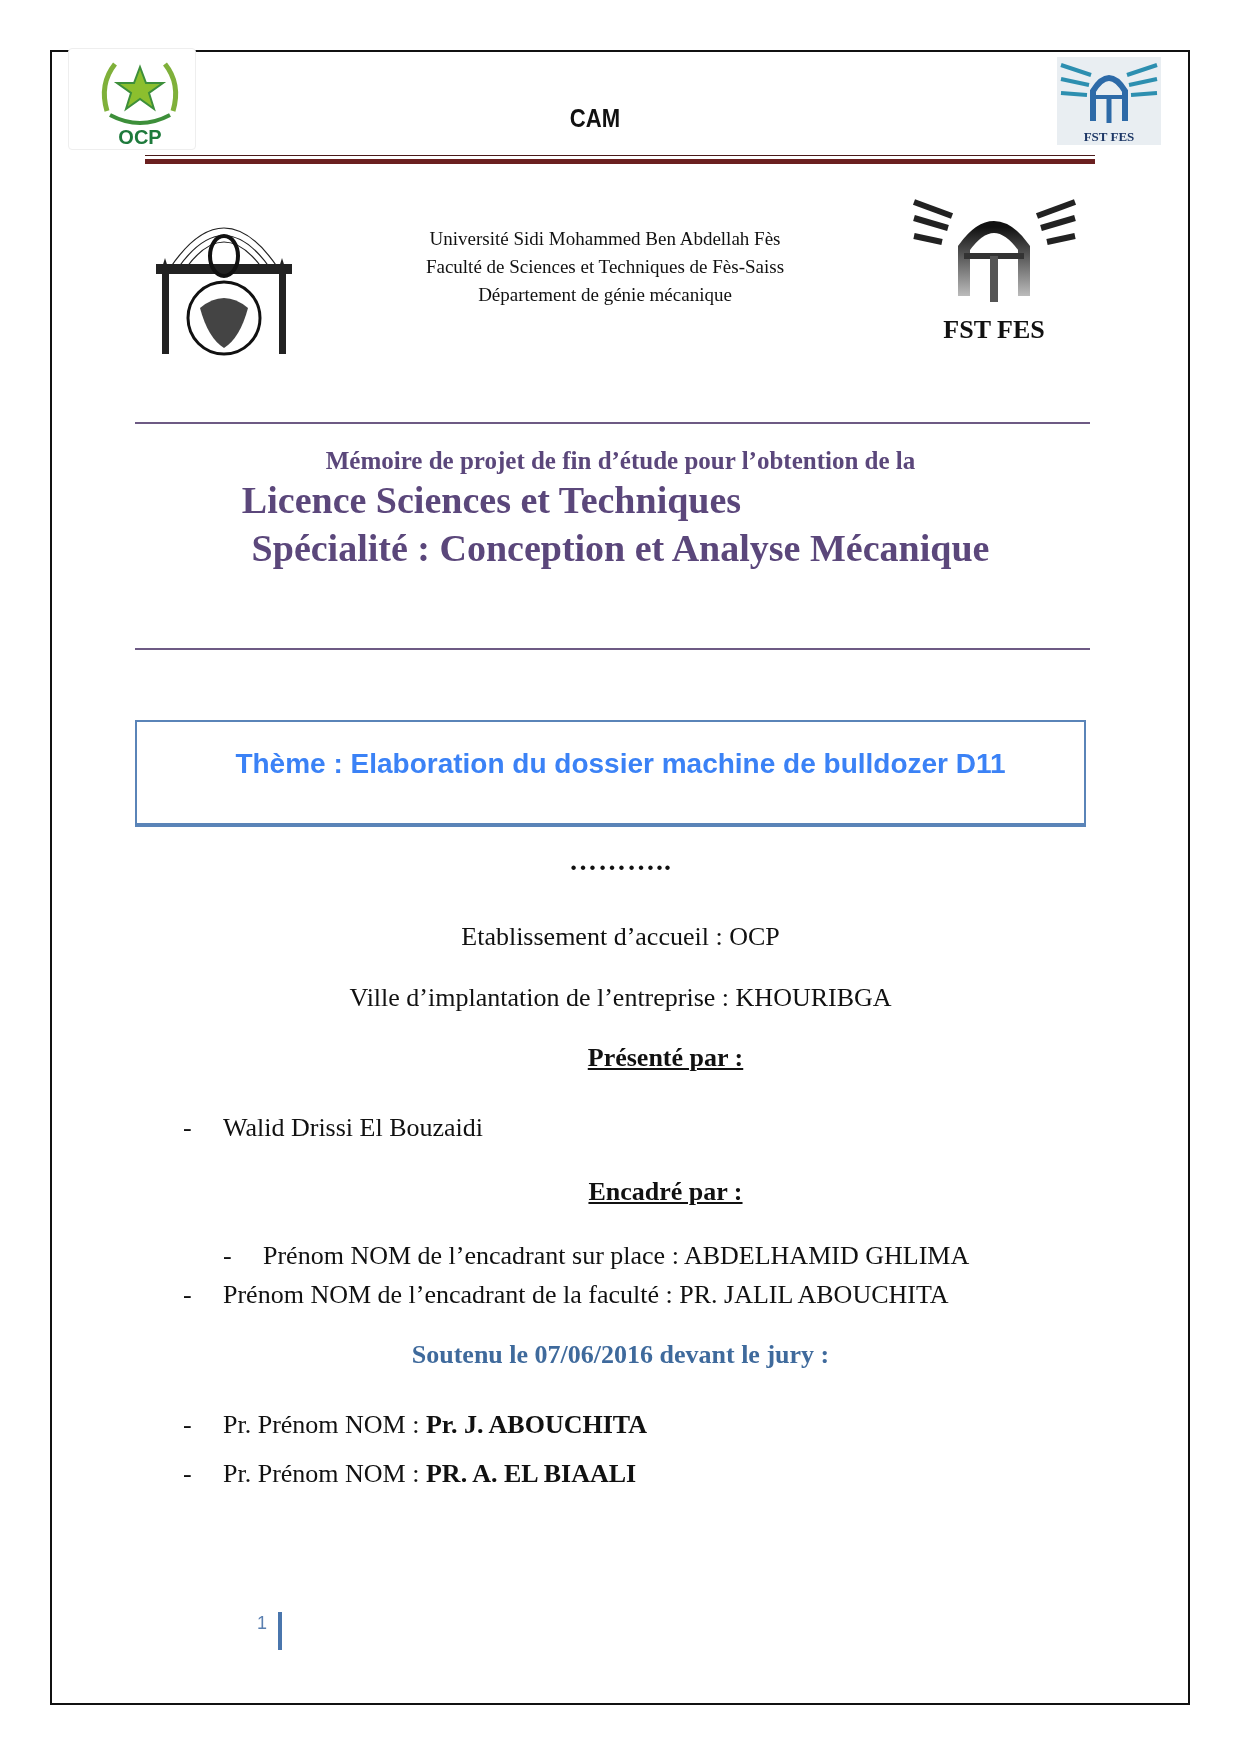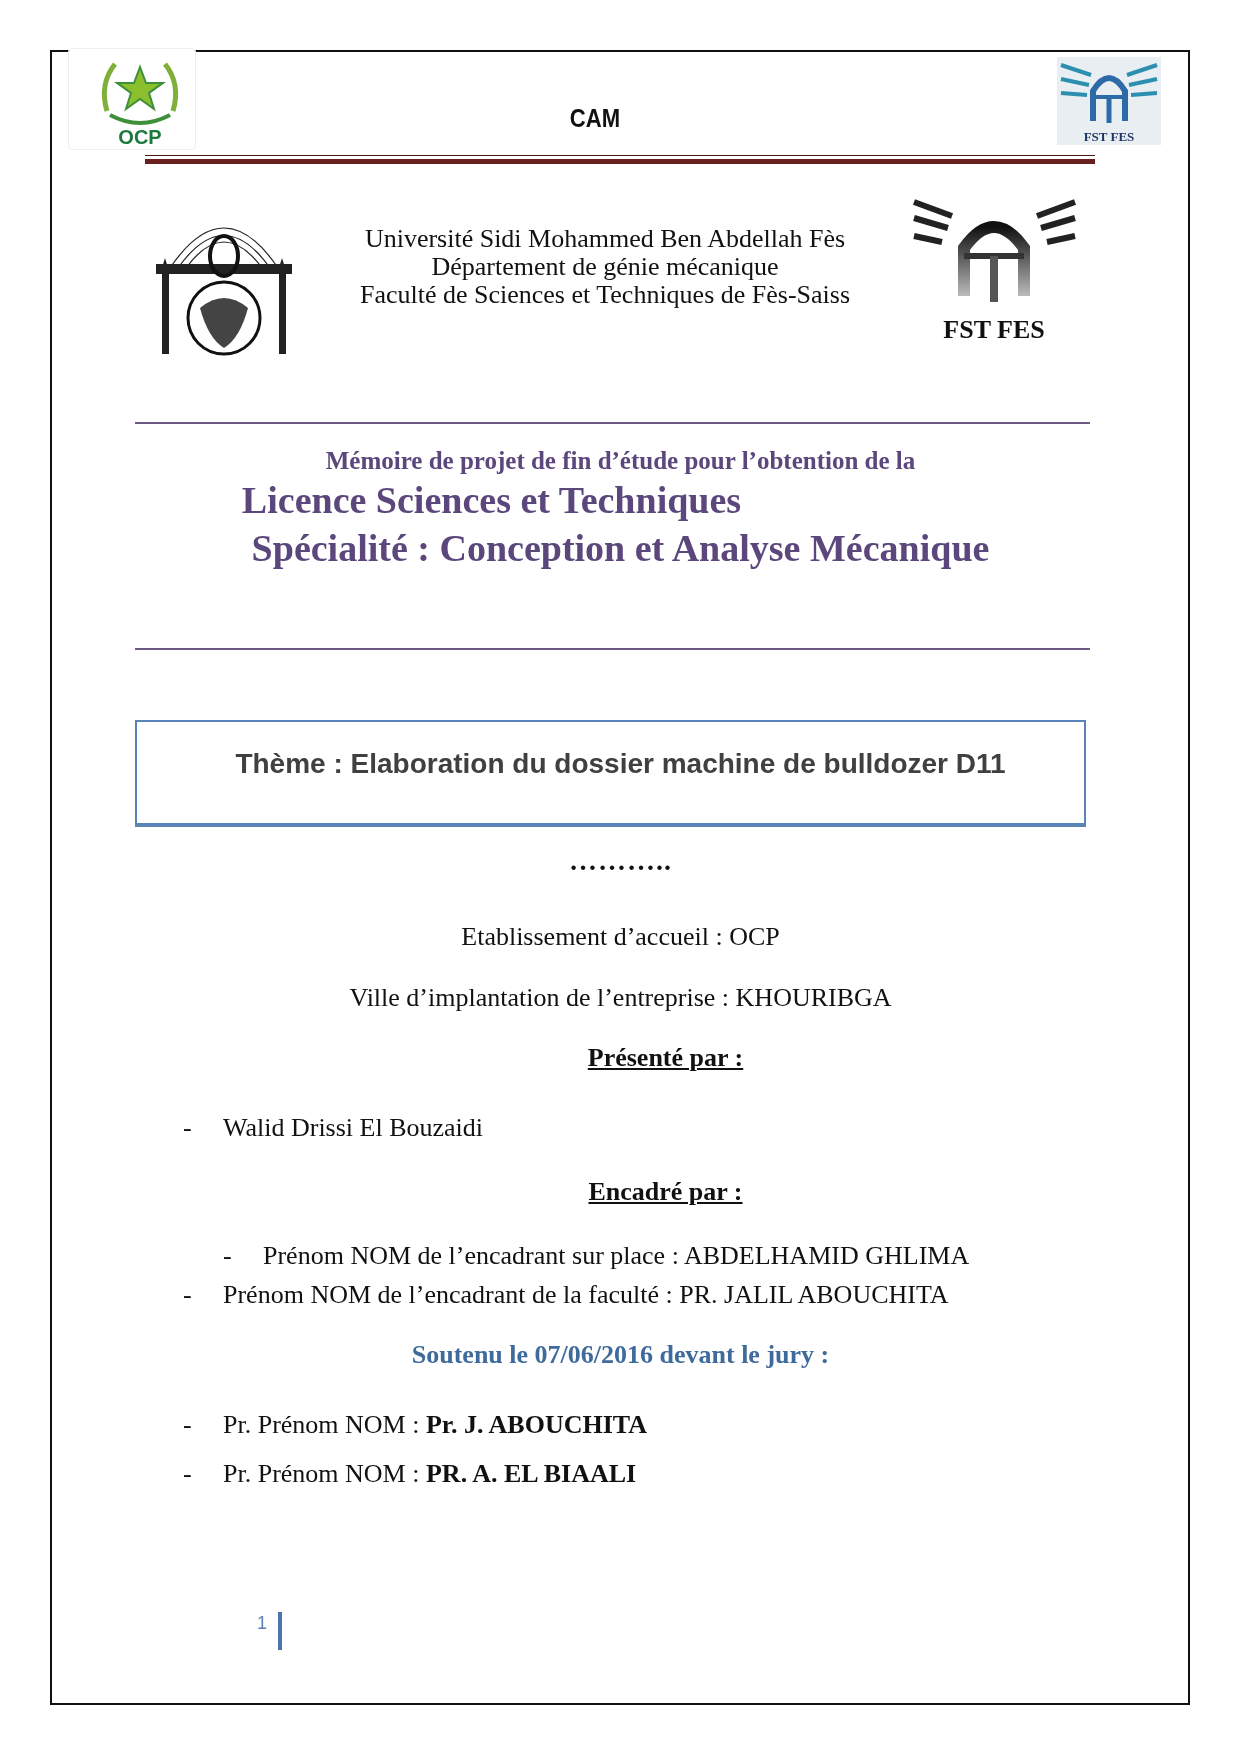--- a/index.html
+++ b/index.html
@@ -11,29 +11,29 @@
   
   .ocp-logo { left:68px; top:48px; width:110px; height:100px; border:1px solid #eee; border-radius:4px; background:#fff;padding-left:16px; }
   .fst-logo-small { left:1057px; top:57px; width:104px; height:88px; background:#e9eef2; }
   .cam-title { left:0; width:1190px; top:103px; font-family:"Liberation Sans", sans-serif; font-weight:bold; font-size:26px; transform:scaleX(0.85); }
   .rule-thin { left:145px; top:155px; width:950px; height:1px; background:#4a1a1a; }
   .rule-thick { left:145px; top:159px; width:950px; height:5px; background:#6b2020; }
 
   
   .emblem { left:150px; top:198px; width:148px; height:165px; }
   .fst-logo-large { left:912px; top:196px; width:165px; height:160px; }
-  .univ-lines { left:300px; width:610px; top:225px; font-size:26px; line-height:28px; }
+  .univ-lines { left:300px; width:610px; top:225px; font-size:19px; line-height:28px; }
 
   .hr-purple { left:135px; width:955px; height:2px; background:#6d5a84; }
   .memoire { left:0; width:1241px; top:447px; font-size:25px; font-weight:bold; color:#5b477b; }
   .licence { left:0; width:983px; top:478px; font-size:38px; font-weight:bold; color:#5b477b; }
   .specialite { left:0; width:1241px; top:526px; font-size:38px; font-weight:bold; color:#5b477b; }
 
   .theme-box { left:135px; top:720px; width:951px; height:107px; border:2px solid #5a84b8; border-bottom-width:4px; box-sizing:border-box; }
-  .theme-text { left:0; width:1241px; top:748px; font-family:"Liberation Sans", sans-serif; font-weight:bold; font-size:28px; color:#404040; }
+  .theme-text { left:0; width:1241px; top:748px; font-family:"Liberation Sans", sans-serif; font-weight:bold; font-size:28px; color:#3b82f6; }
   .dots { left:0; width:1241px; top:845px; font-size:28px; font-weight:bold; letter-spacing:1px; }
 
   .info-line { left:0; width:1241px; font-size:26px; }
   .heading-u { left:0; width:1241px; font-size:26px; font-weight:bold; text-decoration:underline;margin-left:45px; }
   .list-item { left:183px; font-size:26px; white-space:nowrap; }
   .list-item .dash { display:inline-block; width:40px; }
   .jury-heading { left:0; width:1241px; top:1340px; font-size:26px; font-weight:bold; color:#3f6a9c; }
 
   .page-num { left:257px; top:1613px; font-family:"Liberation Sans", sans-serif; font-size:18px; color:#5a7fb0; }
   .page-bar { left:278px; top:1612px; width:4px; height:38px; background:#4a76ad; }
@@ -88,22 +88,22 @@
     <rect x="129" y="76" width="7" height="80" fill="#222"></rect>
     <polygon points="15,60 10,76 20,76" fill="#222"></polygon>
     <polygon points="132,60 127,76 137,76" fill="#222"></polygon>
     <circle cx="74" cy="120" r="36" fill="none" stroke="#111" stroke-width="3"></circle>
     <path d="M50 110 Q74 90 98 110 Q90 140 74 150 Q58 140 50 110 Z" fill="#444"></path>
   </svg>
 </div>
 
 <div class="abs center univ-lines">
   <div>Université Sidi Mohammed Ben Abdellah Fès</div>
+  <div>Faculté de Sciences et Techniques de Fès-Saiss</div>
   <div>Département de génie mécanique</div>
-  <div>Faculté de Sciences et Techniques de Fès-Saiss</div>
 </div>
 
 <div class="abs fst-logo-large">
   <svg width="165" height="160" viewBox="0 0 165 160">
     <defs>
       <linearGradient id="g1" x1="0" y1="0" x2="0" y2="1">
         <stop offset="0" stop-color="#111"></stop>
           <stop offset="1" stop-color="#bbb"></stop>
       </linearGradient>
     </defs>

